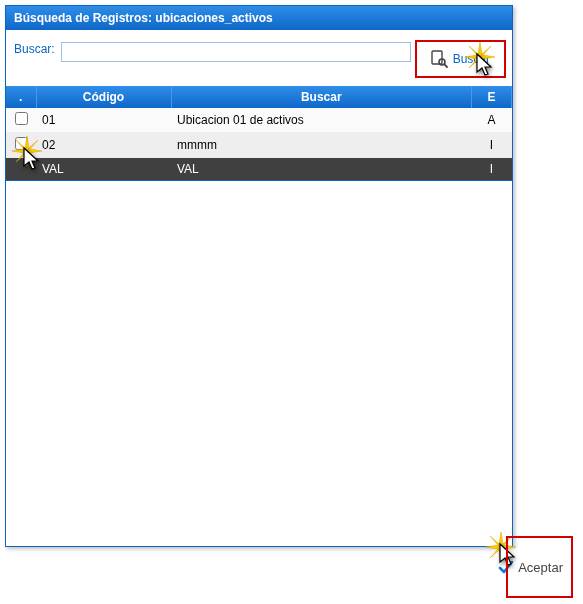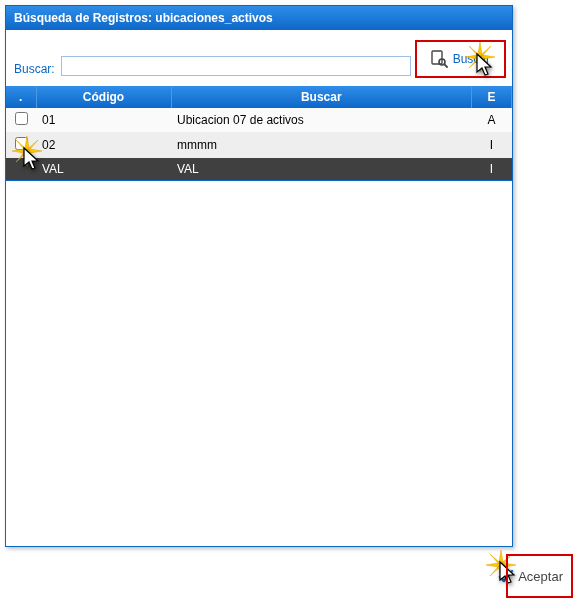--- a/index.html
+++ b/index.html
@@ -21,21 +21,21 @@
     }
     .titlebar {
       background: linear-gradient(#2f8de8, #0d67c8);
       color: #fff;
       font-weight: bold;
       padding: 5px 8px;
       font-size: 12px;
     }
     .search-row {
       display: flex;
-      align-items: flex-end;
+      align-items: flex-start;
       padding: 12px 8px 10px 8px;
       gap: 6px;
     }
     .search-label {
       color: #0b66c3;
       font-size: 12px;
       white-space: nowrap;
     }
     .search-input {
       flex: 1;
@@ -118,21 +118,21 @@
       align-items:center;
       gap:4px;
       background:#fff;
       border:none;
       color:#444;
       font-size:13px;
       cursor:pointer;
       padding: 4px 8px;
     }
     .btn .ico { width:16px;height:16px;display:inline-flex;align-items:center;justify-content:center; }
-    .aceptar-wrap { position:relative; padding:10px 2px; }
+    .aceptar-wrap { position:relative; padding:19px 2px; }
     .red-accept { top:0; left:18px; right:0; bottom:0; }
     .sparkle {
       position:absolute;
       pointer-events:none;
     }
     .cursor-svg { position:absolute; pointer-events:none; filter: drop-shadow(1px 2px 2px rgba(0,0,0,0.5)); }
     svg { display:block; }
   </style>
 </head>
 <body>
@@ -187,21 +187,21 @@
           <th>.</th>
           <th>Código</th>
           <th>Buscar</th>
           <th>E</th>
         </tr>
       </thead>
       <tbody id="tbody">
           <tr class="row-even">
             <td class="checkbox-cell col-sel"><input type="checkbox" style=""></td>
             <td class="col-code">01</td>
-            <td class="col-name">Ubicacion 07 de activos</td>
+            <td class="col-name">Ubicacion 01 de activos</td>
             <td class="col-e">A</td>
           </tr>
           <tr class="row-odd">
             <td class="checkbox-cell col-sel"><input type="checkbox" style=""></td>
             <td class="col-code">02</td>
             <td class="col-name">mmmm</td>
             <td class="col-e">I</td>
           </tr>
           <tr class="row-selected">
             <td class="checkbox-cell col-sel"></td>

